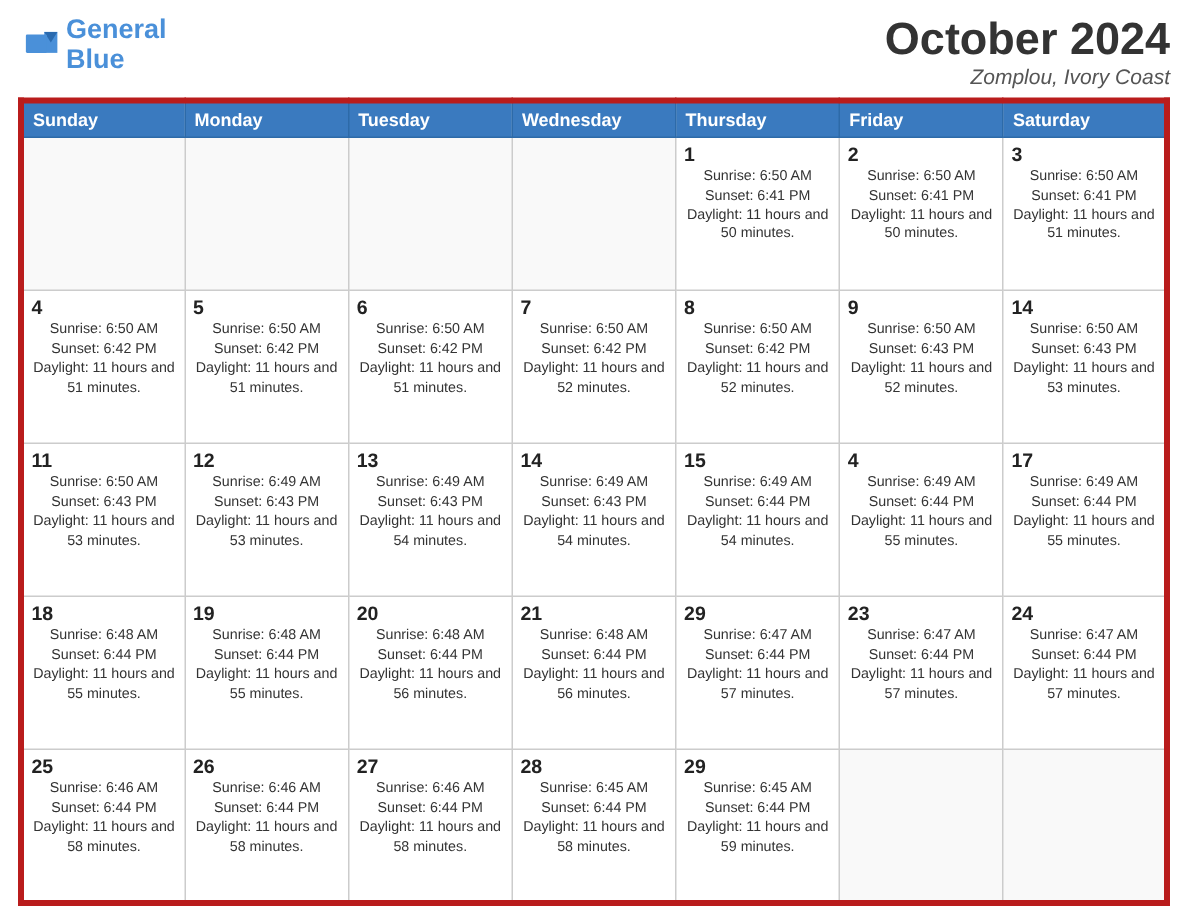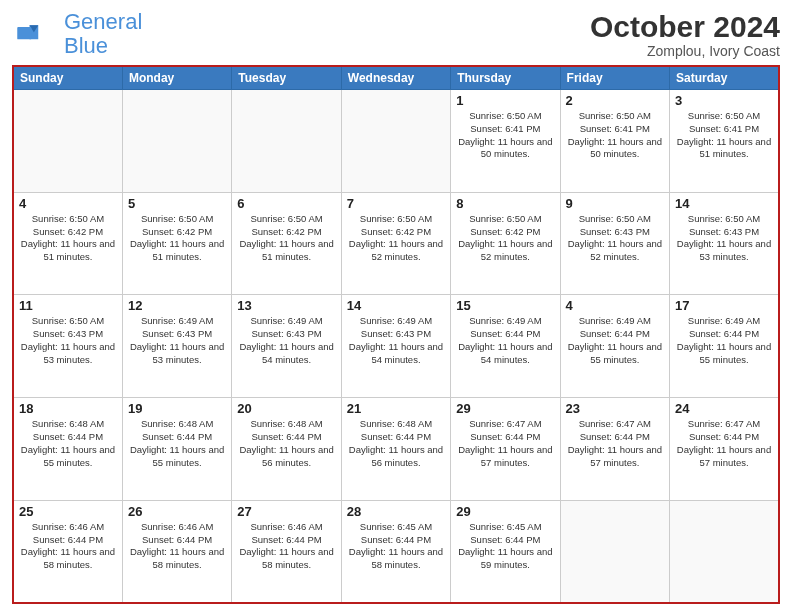--- a/index.html
+++ b/index.html
@@ -22,49 +22,49 @@
       justify-content: space-between;
       align-items: flex-start;
       margin-bottom: 6px;
     }
     .logo {
       display: flex;
       align-items: center;
       gap: 4px;
     }
     .logo-text {
-      font-size: 22px;
-      font-weight: normal;
+      font-size: 18px;
+      font-weight: bold;
       color: #333;
       line-height: 1.1;
-      margin-left: 20px;
     }
     .logo-text span {
       color: #4a90d9;
     }
     .logo-icon {
       width: 28px;
       height: 28px;
     }
     .title-block {
       text-align: right;
     }
     .main-title {
       font-size: 30px;
       font-weight: bold;
       color: #333;
       line-height: 1.1;
     }
     .subtitle {
       font-size: 14px;
       color: #555;
+      font-style: italic;
     }
     .calendar {
       flex: 1;
-      border: 2px solid #b91c1c;
+      border: 4px solid #b91c1c;
       border-collapse: collapse;
       width: 100%;
       table-layout: fixed;
     }
     .calendar th {
       background-color: #3a7abf;
       color: #fff;
       text-align: left;
       padding: 4px 6px;
       font-size: 12px;

